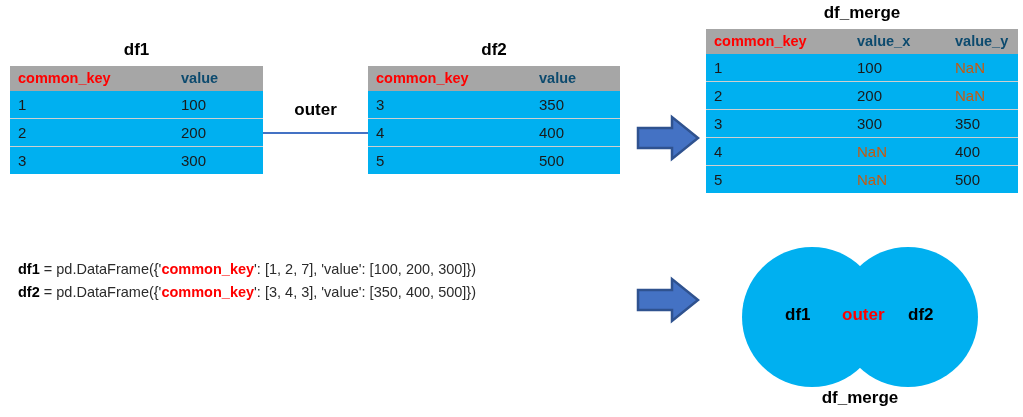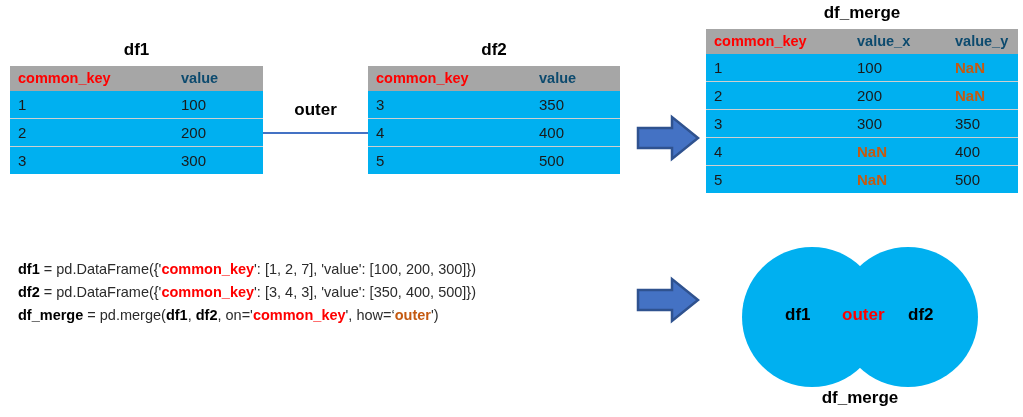--- a/index.html
+++ b/index.html
@@ -48,21 +48,21 @@
     background: #00b0f0;
     color: #1a1a1a;
     font-size: 15px;
     text-align: left;
     padding: 5px 0 5px 8px;
     border-top: 1px solid #cfcfcf;
     white-space: nowrap;
   }
   .df-table td.nan {
     color: #c55a11;
-    font-weight: bold;
+    font-weight: normal;
   }
   .df-table tr:first-child td {
     border-top: none;
   }
 
   
   #df1-title  { left: 10px;  top: 40px;  width: 253px; }
   #df1-table  { left: 10px;  top: 66px;  width: 253px; }
   #df1-table th:nth-child(1), #df1-table td:nth-child(1) { width: 155px; }
 
@@ -235,21 +235,20 @@
       <td>5</td>
       <td class="nan">NaN</td>
       <td>500</td>
     </tr>
   </tbody>
 </table>
 
 <div id="code-block">
   <span class="ln"><b>df1</b><span> = pd.DataFrame({'</span><span class="key">common_key</span><span>': [1, 2, 7], 'value': [100, 200, 300]})</span></span>
   <span class="ln"><b>df2</b><span> = pd.DataFrame({'</span><span class="key">common_key</span><span>': [3, 4, 3], 'value': [350, 400, 500]})</span></span>
-  <span class="ln"><b>df_merge</b><span> = pd.merge(</span><b>df1</b><span>, </span><b>df2</b><span>, on='</span><span class="key">common_key</span><span>', how=‘</span><span class="how">outer</span><span>')</span></span>
 </div>
 
 <svg class="block-arrow" style="left:636px; top:276px;" width="64" height="48" viewBox="0 0 64 48">
   <polygon points="2,14 36,14 36,3 62,24 36,45 36,34 2,34" fill="#4472c4" stroke="#2f528f" stroke-width="2.5" stroke-linejoin="miter"></polygon>
 </svg>
 
 <svg id="venn" width="248" height="148" viewBox="0 0 248 148">
   <circle cx="76" cy="74" r="70" fill="#00b0f0"></circle>
   <circle cx="172" cy="74" r="70" fill="#00b0f0"></circle>
 </svg>

